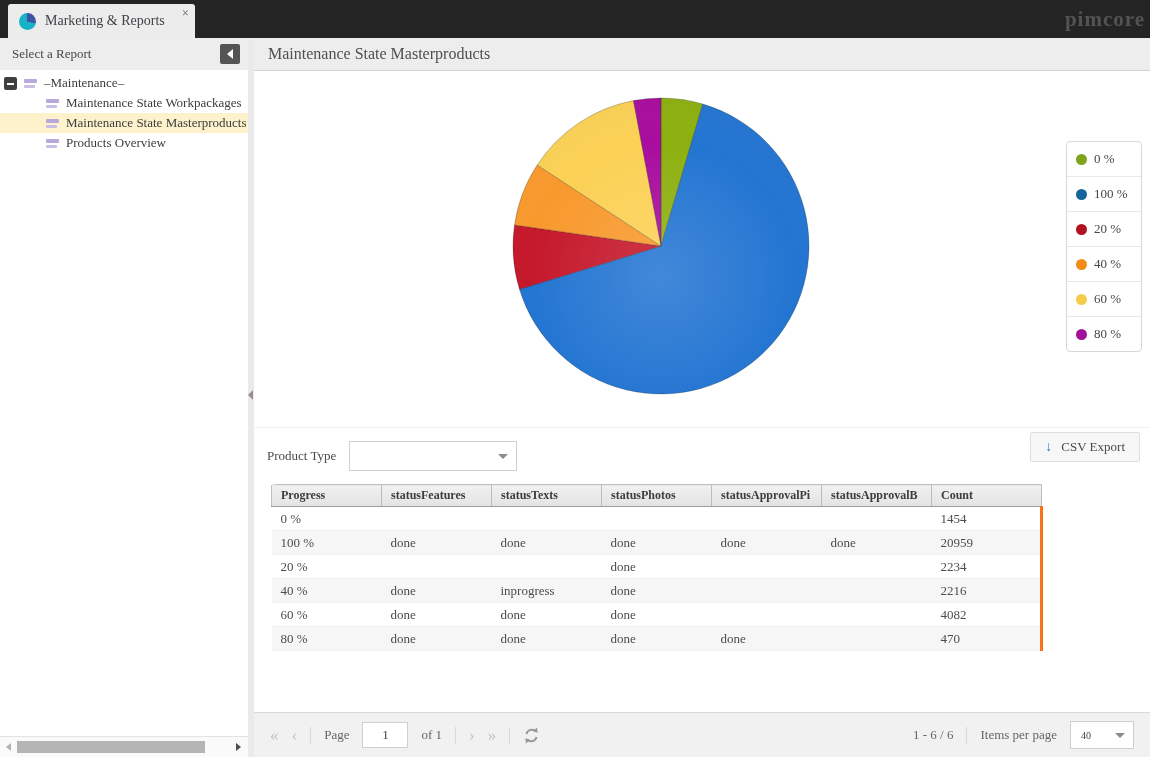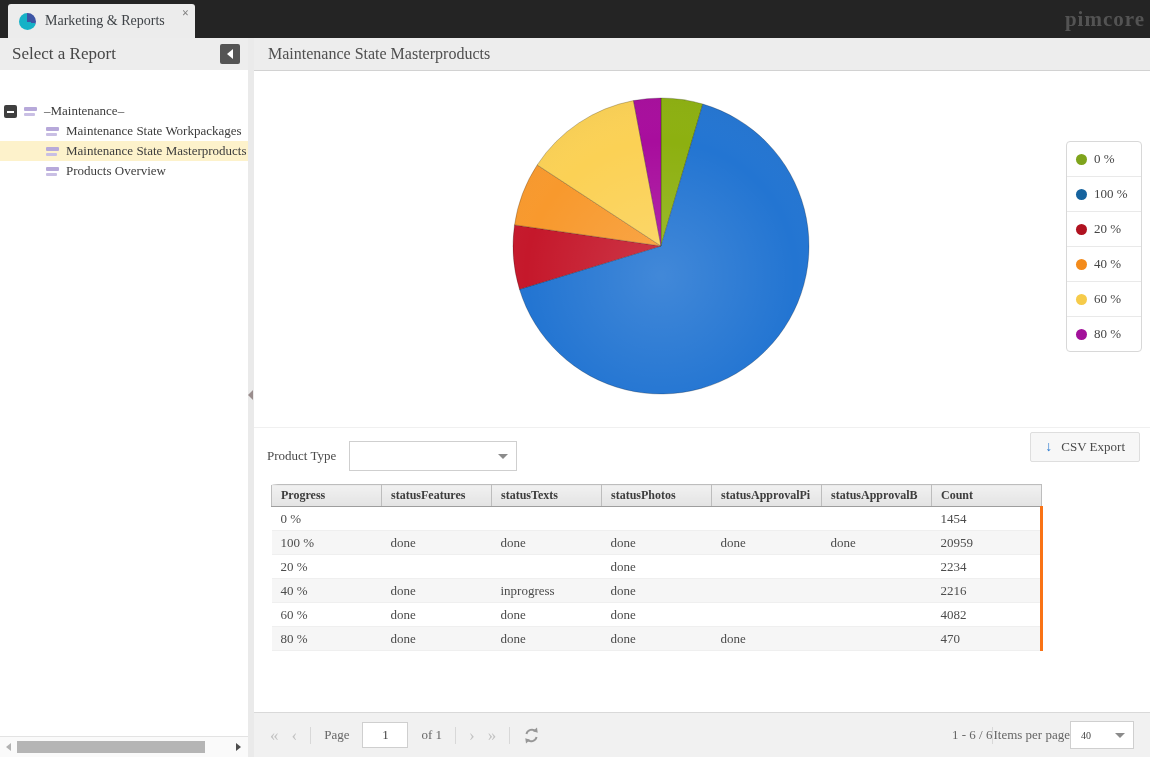--- a/index.html
+++ b/index.html
@@ -16,25 +16,25 @@
   .tab-close{position:absolute;top:3px;right:6px;font-size:12px;font-weight:bold;color:#818181;line-height:1;cursor:pointer;}
   .logo{position:absolute;right:5px;top:0;height:38px;line-height:38px;color:#535353;
        font-size:21px;font-weight:600;letter-spacing:1px;}
 
   
   .content{display:flex;height:719px;}
 
   
   .sidebar{width:248px;flex:none;display:flex;flex-direction:column;background:#fff;overflow:hidden;}
   .sidebar-header{height:32px;flex:none;background:#ededed;display:flex;align-items:center;padding:0 8px 0 12px;}
-  .sidebar-title{font-size:17px;color:#474747;flex:1;}
+  .sidebar-title{font-size:13px;color:#474747;flex:1;}
   .collapse-btn{width:20px;height:20px;background:#545454;border:none;border-radius:2px;
        display:flex;align-items:center;justify-content:center;cursor:pointer;padding:0;}
   .tri-left{width:0;height:0;border-top:5px solid transparent;border-bottom:5px solid transparent;border-right:6px solid #fff;}
-  .tree{flex:1;padding-top:3px;overflow:hidden;margin-top:28px;}
+  .tree{flex:1;padding-top:3px;overflow:hidden;}
   .tree-row{height:20px;display:flex;align-items:center;font-size:13px;color:#3d3d3d;
        white-space:nowrap;overflow:hidden;cursor:pointer;}
   .tree-row.selected{background:#fdf2cb;}
   .tree-row.child{padding-left:46px;}
   .expander{width:13px;height:13px;background:#3f3f3f;border-radius:2px;margin:0 7px 0 4px;position:relative;flex:none;cursor:pointer;}
   .expander::after{content:"";position:absolute;left:3px;right:3px;top:6px;height:2px;background:#fff;}
   .tree-icon{width:13px;margin-right:7px;flex:none;display:flex;flex-direction:column;gap:2px;}
   .tree-icon i{display:block;height:4px;background:#b7a9da;border-radius:1px;}
   .tree-icon i:last-child{height:3px;width:11px;background:#c9bfe4;}
   .hscroll{height:20px;flex:none;border-top:1px solid #e3e3e3;background:#fafafa;position:relative;}
@@ -88,21 +88,21 @@
   tr.even td{background:#f6f6f6;}
 
   
   .paging{height:45px;flex:none;box-sizing:border-box;border-top:1px solid #d9d9d9;background:#f1f1f1;
        display:flex;align-items:center;padding:0 16px;gap:13px;font-size:13px;color:#666;}
   .pg-btn{color:#c2c2c2;font-size:17px;line-height:1;cursor:default;background:none;border:none;padding:0;font-family:inherit;}
   .pg-sep{width:1px;height:17px;background:#d8d8d8;}
   .page-input{width:46px;height:26px;box-sizing:border-box;border:1px solid #cfcfcf;background:#fff;
        text-align:center;font-size:13px;color:#444;font-family:inherit;}
   .refresh-btn{background:none;border:none;padding:0;cursor:pointer;display:flex;align-items:center;}
-  .pg-right{margin-left:auto;display:flex;align-items:center;}
+  .pg-right{margin-left:auto;display:flex;align-items:center;gap:13px;}
   .size-combo{width:64px;height:28px;box-sizing:border-box;border:1px solid #cfcfcf;background:#fff;
        display:flex;align-items:center;cursor:pointer;}
   .size-combo .combo-value{padding-left:10px;}
 </style>
 </head>
 <body>
 
 <div id="app">
 
   <div class="tabbar">

